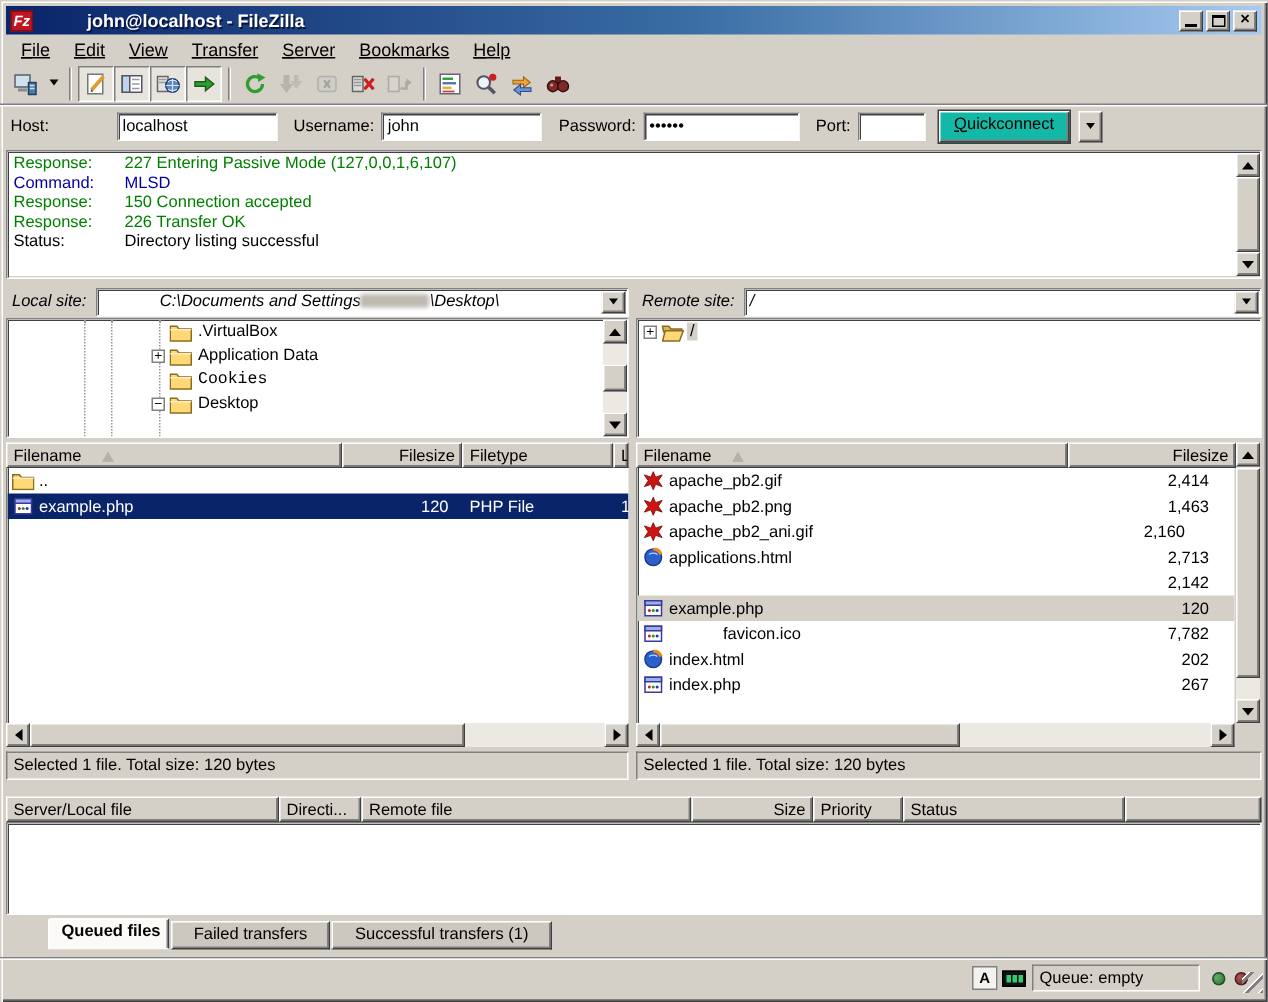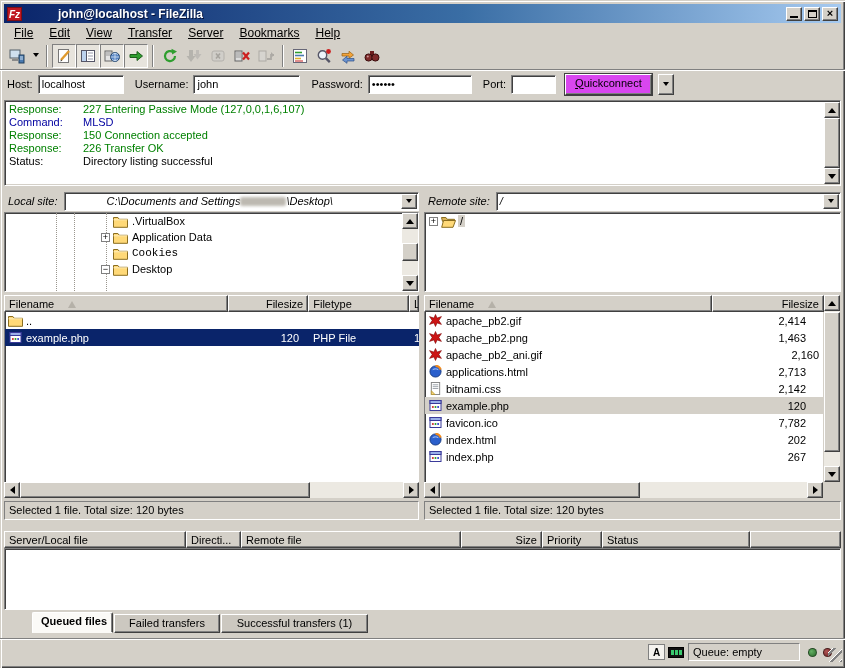--- a/index.html
+++ b/index.html
@@ -38,21 +38,21 @@
   .tb.disabled svg{opacity:.35;filter:grayscale(1);}
   .tb-drop{width:13px;height:24px;display:flex;align-items:center;justify-content:center;}
   .tsep{width:2px;height:22px;border-left:1px solid #808080;border-right:1px solid #fff;margin:0 4px;}
   .caret{width:0;height:0;border:3px solid transparent;border-top:4px solid #000;margin-top:4px;}
   
   .qline{position:absolute;left:0;top:69px;width:845px;height:2px;border-top:1px solid #808080;border-bottom:1px solid #fff;}
   .quickbar{position:absolute;left:7px;top:71px;height:26px;display:flex;align-items:center;gap:5px;}
   .qlabel{margin-left:6px;}
   .qinput{height:19px;font-family:"Liberation Sans",sans-serif;font-size:11px;padding:1px 3px;
     border:1px solid;border-color:#808080 #fff #fff #808080;box-shadow:inset 1px 1px 0 #404040;background:#fff;outline:none;}
-  .qc-btn{height:21px;padding:0 9px 3px;background:#d946ef;border:1px solid;border-color:#fff #404040 #404040 #fff;
+  .qc-btn{height:21px;padding:0 9px 3px;background:#14b8a6;border:1px solid;border-color:#fff #404040 #404040 #fff;
     box-shadow:inset -1px -1px 0 #808080,0 0 0 1px #404040;font-family:"Liberation Sans",sans-serif;font-size:11px;}
   .qc-btn::first-letter{text-decoration:underline;}
   .qc-drop{width:16px;height:21px;background:#d4d0c8;border:1px solid;border-color:#fff #404040 #404040 #fff;
     box-shadow:inset -1px -1px 0 #808080;display:flex;align-items:center;justify-content:center;margin-left:1px;}
   
   .log{position:absolute;left:4px;top:100px;width:837px;height:86px;}
   .log-content{position:absolute;left:0;top:0;width:821px;height:86px;padding:2px 4px;overflow:hidden;line-height:13px;}
   .log-label{display:inline-block;width:74px;}
   .lg-command{color:#0000a0;}
   .lg-response{color:#008000;}
@@ -256,21 +256,21 @@
           <circle cx="4.6" cy="9.5" r="3.6" fill="#7e2a2a" stroke="#3a0d0d"></circle>
           <circle cx="11.4" cy="9.5" r="3.6" fill="#7e2a2a" stroke="#3a0d0d"></circle>
           <circle cx="3.8" cy="8.6" r="1" fill="#c99"></circle>
         </svg>
       </span>
     </div>
 
   <div class="qline"></div>
   <div class="quickbar">
     <span>Host:</span>
-    <input class="qinput" style="width: 86px;" value="localhost">
+    <input class="qinput" style="width: 107px; margin-left: 40px;" value="localhost">
     <span class="qlabel">Username:</span>
     <input class="qinput" style="width: 107px;" value="john">
     <span class="qlabel">Password:</span>
     <input class="qinput" style="width: 104px;" value="••••••">
     <span class="qlabel">Port:</span>
     <input class="qinput" style="width: 45px;" value="">
     <button class="qc-btn" style="margin-left:4px">Quickconnect</button>
     <span class="qc-drop">
         <span class="caret" style="margin-top:2px"></span>
       </span>
@@ -469,50 +469,40 @@
       </div>
       <div class="frow">
         <div class="fcell" style="left: 0px; width: 288px;">
           <span class="ficon">
             <svg width="15" height="13" viewBox="0 0 14 14">
               <polygon points="7,0.5 8.7,4.4 13.4,2.8 10.6,7 13.4,11.2 8.7,9.6 7,13.5 5.3,9.6 .6,11.2 3.4,7 .6,2.8 5.3,4.4" fill="#cc1414" stroke="#7a0000" stroke-width=".6"></polygon>
             </svg>
           </span>
           <span>apache_pb2_ani.gif</span>
         </div>
-        <div class="fcell right" style="left: 301px; width: 96px;">
+        <div class="fcell right" style="left: 272px; width: 96px;">
           <span>2,160</span>
         </div>
       </div>
       <div class="frow">
         <div class="fcell" style="left: 0px; width: 288px;">
           <span class="ficon">
             <svg width="15" height="13" viewBox="0 0 14 14">
               <circle cx="7" cy="7" r="6" fill="#2a5fcc" stroke="#183a80"></circle>
               <path d="M7 1a6 6 0 0 1 5.6 4" fill="none" stroke="#f08a1d" stroke-width="2.4"></path>
               <path d="M4 5c1.5-1 4-1.2 6 0" stroke="#bcd4ff" fill="none"></path>
             </svg>
           </span>
           <span>applications.html</span>
         </div>
         <div class="fcell right" style="left: 288px; width: 96px;">
           <span>2,713</span>
         </div>
       </div>
       <div class="frow">
-        <div class="fcell" style="left: 0px; width: 288px;">
-          <span class="ficon">
-            <svg width="15" height="13" viewBox="0 0 14 14">
-              <rect x="2.5" y=".5" width="9" height="13" fill="#fff" stroke="#808080"></rect>
-              <path d="M4 3h6M4 5h6M4 7h6" stroke="#9aa0a8"></path>
-              <path d="M2.5 9.5l4 4h-4z" fill="#ffd978" stroke="#b89a3a"></path>
-            </svg>
-          </span>
-          <span>bitnami.css</span>
-        </div>
         <div class="fcell right" style="left: 288px; width: 96px;">
           <span>2,142</span>
         </div>
       </div>
       <div class="frow sel-inactive">
         <div class="fcell" style="left: 0px; width: 288px;">
           <span class="ficon">
             <svg width="15" height="13" viewBox="0 0 14 13">
               <rect x="1.5" y="1.5" width="11" height="10" fill="#fff" stroke="#3a3a9a"></rect>
               <rect x="1.5" y="1.5" width="11" height="3" fill="#9ab0e8" stroke="#3a3a9a"></rect>
@@ -521,21 +511,21 @@
               <circle cx="9.6" cy="8" r="1" fill="#2233cc"></circle>
             </svg>
           </span>
           <span>example.php</span>
         </div>
         <div class="fcell right" style="left: 288px; width: 96px;">
           <span>120</span>
         </div>
       </div>
       <div class="frow">
-        <div class="fcell" style="left: 0px; width: 288px;">
+        <div class="fcell" style="left: 0px; width: 288px; gap: 36px;">
           <span class="ficon">
             <svg width="15" height="13" viewBox="0 0 14 13">
               <rect x="1.5" y="1.5" width="11" height="10" fill="#fff" stroke="#3a3a9a"></rect>
               <rect x="1.5" y="1.5" width="11" height="3" fill="#9ab0e8" stroke="#3a3a9a"></rect>
               <circle cx="4.4" cy="8" r="1" fill="#cc2222"></circle>
               <circle cx="7" cy="8" r="1" fill="#22991e"></circle>
               <circle cx="9.6" cy="8" r="1" fill="#2233cc"></circle>
             </svg>
           </span>
           <span>favicon.ico</span>

